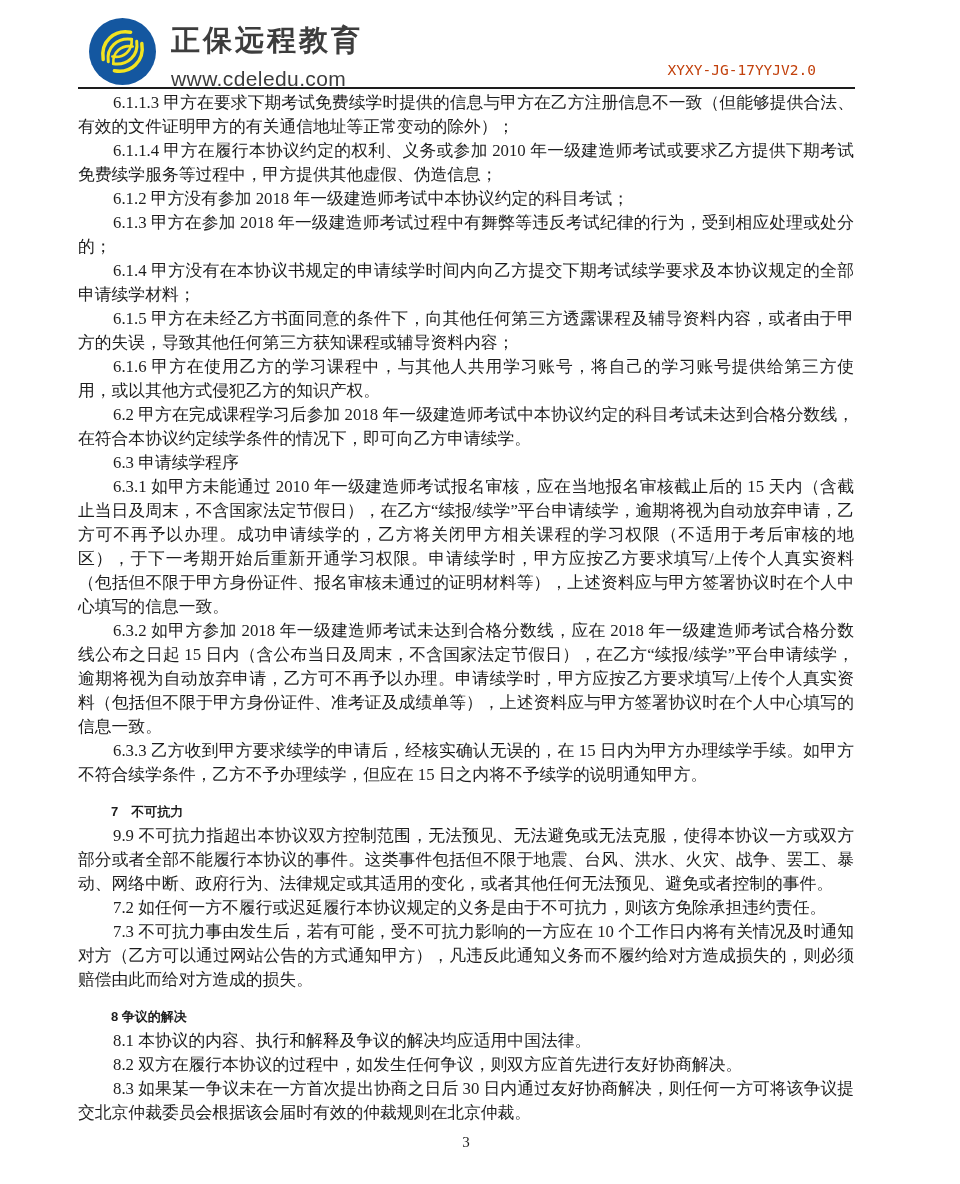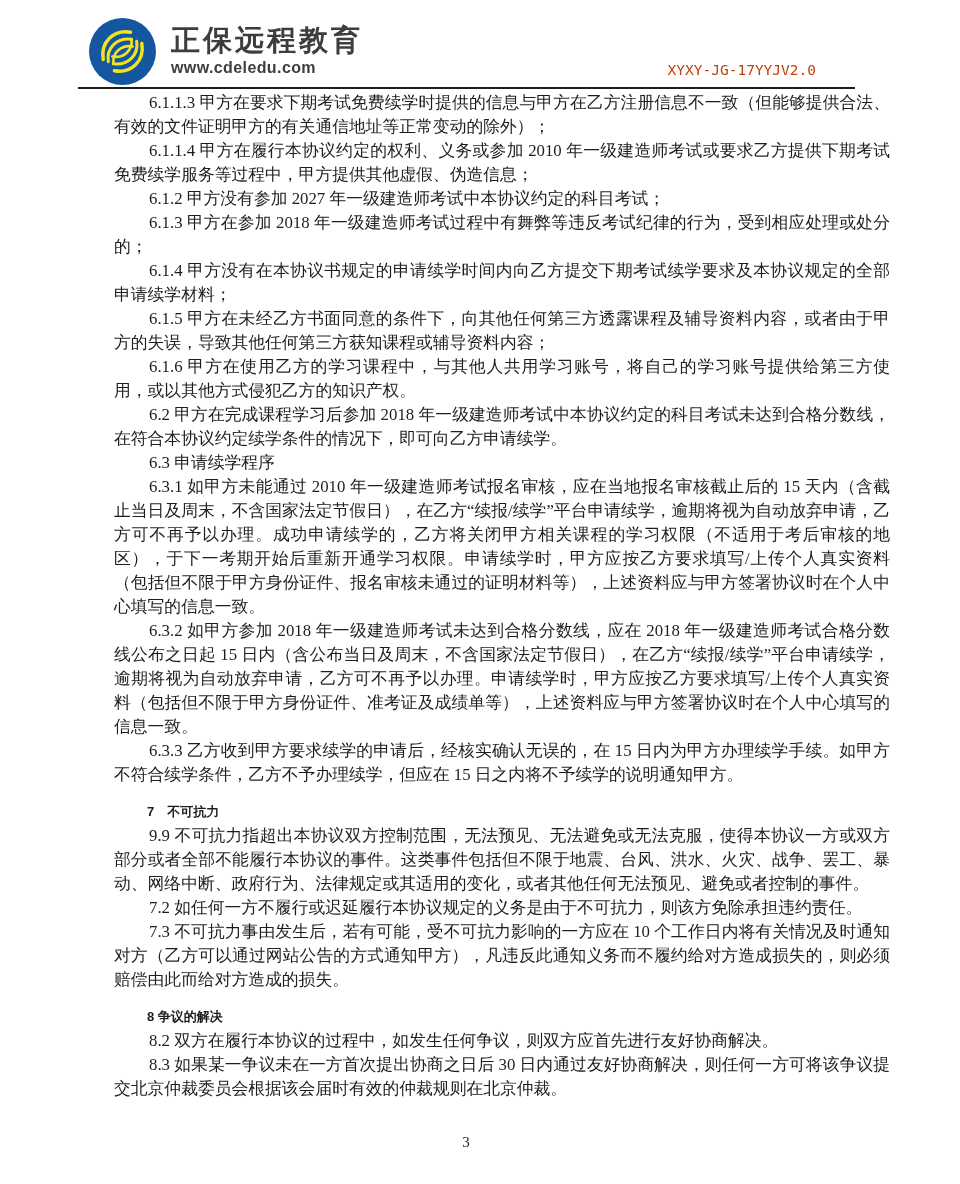--- a/index.html
+++ b/index.html
@@ -5,30 +5,30 @@
   html,body { margin:0; padding:0; background:#ffffff; }
   .page {
     position:relative; width:941px; height:1184px; background:#ffffff;
     overflow:hidden; font-family:"Liberation Serif","DejaVu Serif",serif;
     color:#1d1d1d;
   }
   .logo { position:absolute; left:89px; top:18px; display:flex; align-items:flex-start; }
   .logo svg { width:67px; height:67px; display:block; }
   .logo-text { margin-left:15px; padding-top:7px; font-family:"Liberation Sans","DejaVu Sans",sans-serif; color:#3d3d3d; }
   .company-name { font-size:29px; font-weight:bold; letter-spacing:3px; line-height:1.05; }
-  .company-url  { font-size:16px; font-weight:bold; letter-spacing:0.4px; margin-top:4px; }
+  .company-url  { font-size:21px; font-weight:normal; letter-spacing:0.4px; margin-top:12px; }
   .doc-code {
     position:absolute; top:62px; right:125px;
     font-family:"DejaVu Sans Mono","Liberation Mono",monospace;
     font-size:14.5px; color:#c2410c;
   }
   .header-rule { position:absolute; top:87px; left:78px; width:777px; height:0; border-top:2px solid #1d1d1d; }
   .doc-body {
     position:absolute; top:91px; left:78px; width:776px;
-    font-size:16.8px; line-height:24px; text-align:justify;margin-left:36px;
+    font-size:16.8px; line-height:24px; text-align:justify;
   }
   .para { margin:0; text-indent:35px; }
   .para.heading {
     font-family:"Liberation Sans","DejaVu Sans",sans-serif;
     font-weight:bold; font-size:13px; text-indent:33px;
   }
   .spacer { height:13px; }
   .page-number {
     position:absolute; top:1134px; left:78px; width:776px;
     text-align:center; font-size:15px; color:#1d1d1d;
@@ -57,36 +57,37 @@
     </div>
   </div>
 
   <div class="doc-code">XYXY-JG-17YYJV2.0</div>
 
   <div class="header-rule"></div>
 
   <div class="doc-body">
       <p class="para">6.1.1.3 甲方在要求下期考试免费续学时提供的信息与甲方在乙方注册信息不一致（但能够提供合法、有效的文件证明甲方的有关通信地址等正常变动的除外）；</p>
       <p class="para">6.1.1.4 甲方在履行本协议约定的权利、义务或参加 2010 年一级建造师考试或要求乙方提供下期考试免费续学服务等过程中，甲方提供其他虚假、伪造信息；</p>
-      <p class="para">6.1.2 甲方没有参加 2027 年一级建造师考试中本协议约定的科目考试；</p>
+      <p class="para">6.1.2 甲方没有参加 2018 年一级建造师考试中本协议约定的科目考试；</p>
       <p class="para">6.1.3 甲方在参加 2018 年一级建造师考试过程中有舞弊等违反考试纪律的行为，受到相应处理或处分的；</p>
       <p class="para">6.1.4 甲方没有在本协议书规定的申请续学时间内向乙方提交下期考试续学要求及本协议规定的全部申请续学材料；</p>
       <p class="para">6.1.5 甲方在未经乙方书面同意的条件下，向其他任何第三方透露课程及辅导资料内容，或者由于甲方的失误，导致其他任何第三方获知课程或辅导资料内容；</p>
       <p class="para">6.1.6 甲方在使用乙方的学习课程中，与其他人共用学习账号，将自己的学习账号提供给第三方使用，或以其他方式侵犯乙方的知识产权。</p>
       <p class="para">6.2 甲方在完成课程学习后参加 2018 年一级建造师考试中本协议约定的科目考试未达到合格分数线，在符合本协议约定续学条件的情况下，即可向乙方申请续学。</p>
       <p class="para">6.3 申请续学程序</p>
       <p class="para">6.3.1 如甲方未能通过 2010 年一级建造师考试报名审核，应在当地报名审核截止后的 15 天内（含截止当日及周末，不含国家法定节假日），在乙方“续报/续学”平台申请续学，逾期将视为自动放弃申请，乙方可不再予以办理。成功申请续学的，乙方将关闭甲方相关课程的学习权限（不适用于考后审核的地区），于下一考期开始后重新开通学习权限。申请续学时，甲方应按乙方要求填写/上传个人真实资料（包括但不限于甲方身份证件、报名审核未通过的证明材料等），上述资料应与甲方签署协议时在个人中心填写的信息一致。</p>
       <p class="para">6.3.2 如甲方参加 2018 年一级建造师考试未达到合格分数线，应在 2018 年一级建造师考试合格分数线公布之日起 15 日内（含公布当日及周末，不含国家法定节假日），在乙方“续报/续学”平台申请续学，逾期将视为自动放弃申请，乙方可不再予以办理。申请续学时，甲方应按乙方要求填写/上传个人真实资料（包括但不限于甲方身份证件、准考证及成绩单等），上述资料应与甲方签署协议时在个人中心填写的信息一致。</p>
       <p class="para">6.3.3 乙方收到甲方要求续学的申请后，经核实确认无误的，在 15 日内为甲方办理续学手续。如甲方不符合续学条件，乙方不予办理续学，但应在 15 日之内将不予续学的说明通知甲方。</p>
       <div class="spacer"></div>
       <p class="para heading">7　不可抗力</p>
       <p class="para">9.9 不可抗力指超出本协议双方控制范围，无法预见、无法避免或无法克服，使得本协议一方或双方部分或者全部不能履行本协议的事件。这类事件包括但不限于地震、台风、洪水、火灾、战争、罢工、暴动、网络中断、政府行为、法律规定或其适用的变化，或者其他任何无法预见、避免或者控制的事件。</p>
       <p class="para">7.2 如任何一方不履行或迟延履行本协议规定的义务是由于不可抗力，则该方免除承担违约责任。</p>
       <p class="para">7.3 不可抗力事由发生后，若有可能，受不可抗力影响的一方应在 10 个工作日内将有关情况及时通知对方（乙方可以通过网站公告的方式通知甲方），凡违反此通知义务而不履约给对方造成损失的，则必须赔偿由此而给对方造成的损失。</p>
       <div class="spacer"></div>
       <p class="para heading">8 争议的解决</p>
+      <p class="para">8.1 本协议的内容、执行和解释及争议的解决均应适用中国法律。</p>
       <p class="para">8.2 双方在履行本协议的过程中，如发生任何争议，则双方应首先进行友好协商解决。</p>
       <p class="para">8.3 如果某一争议未在一方首次提出协商之日后 30 日内通过友好协商解决，则任何一方可将该争议提交北京仲裁委员会根据该会届时有效的仲裁规则在北京仲裁。</p>
     </div>
 
   <div class="page-number">3</div>
 
 </div>
 
 </body></html>

